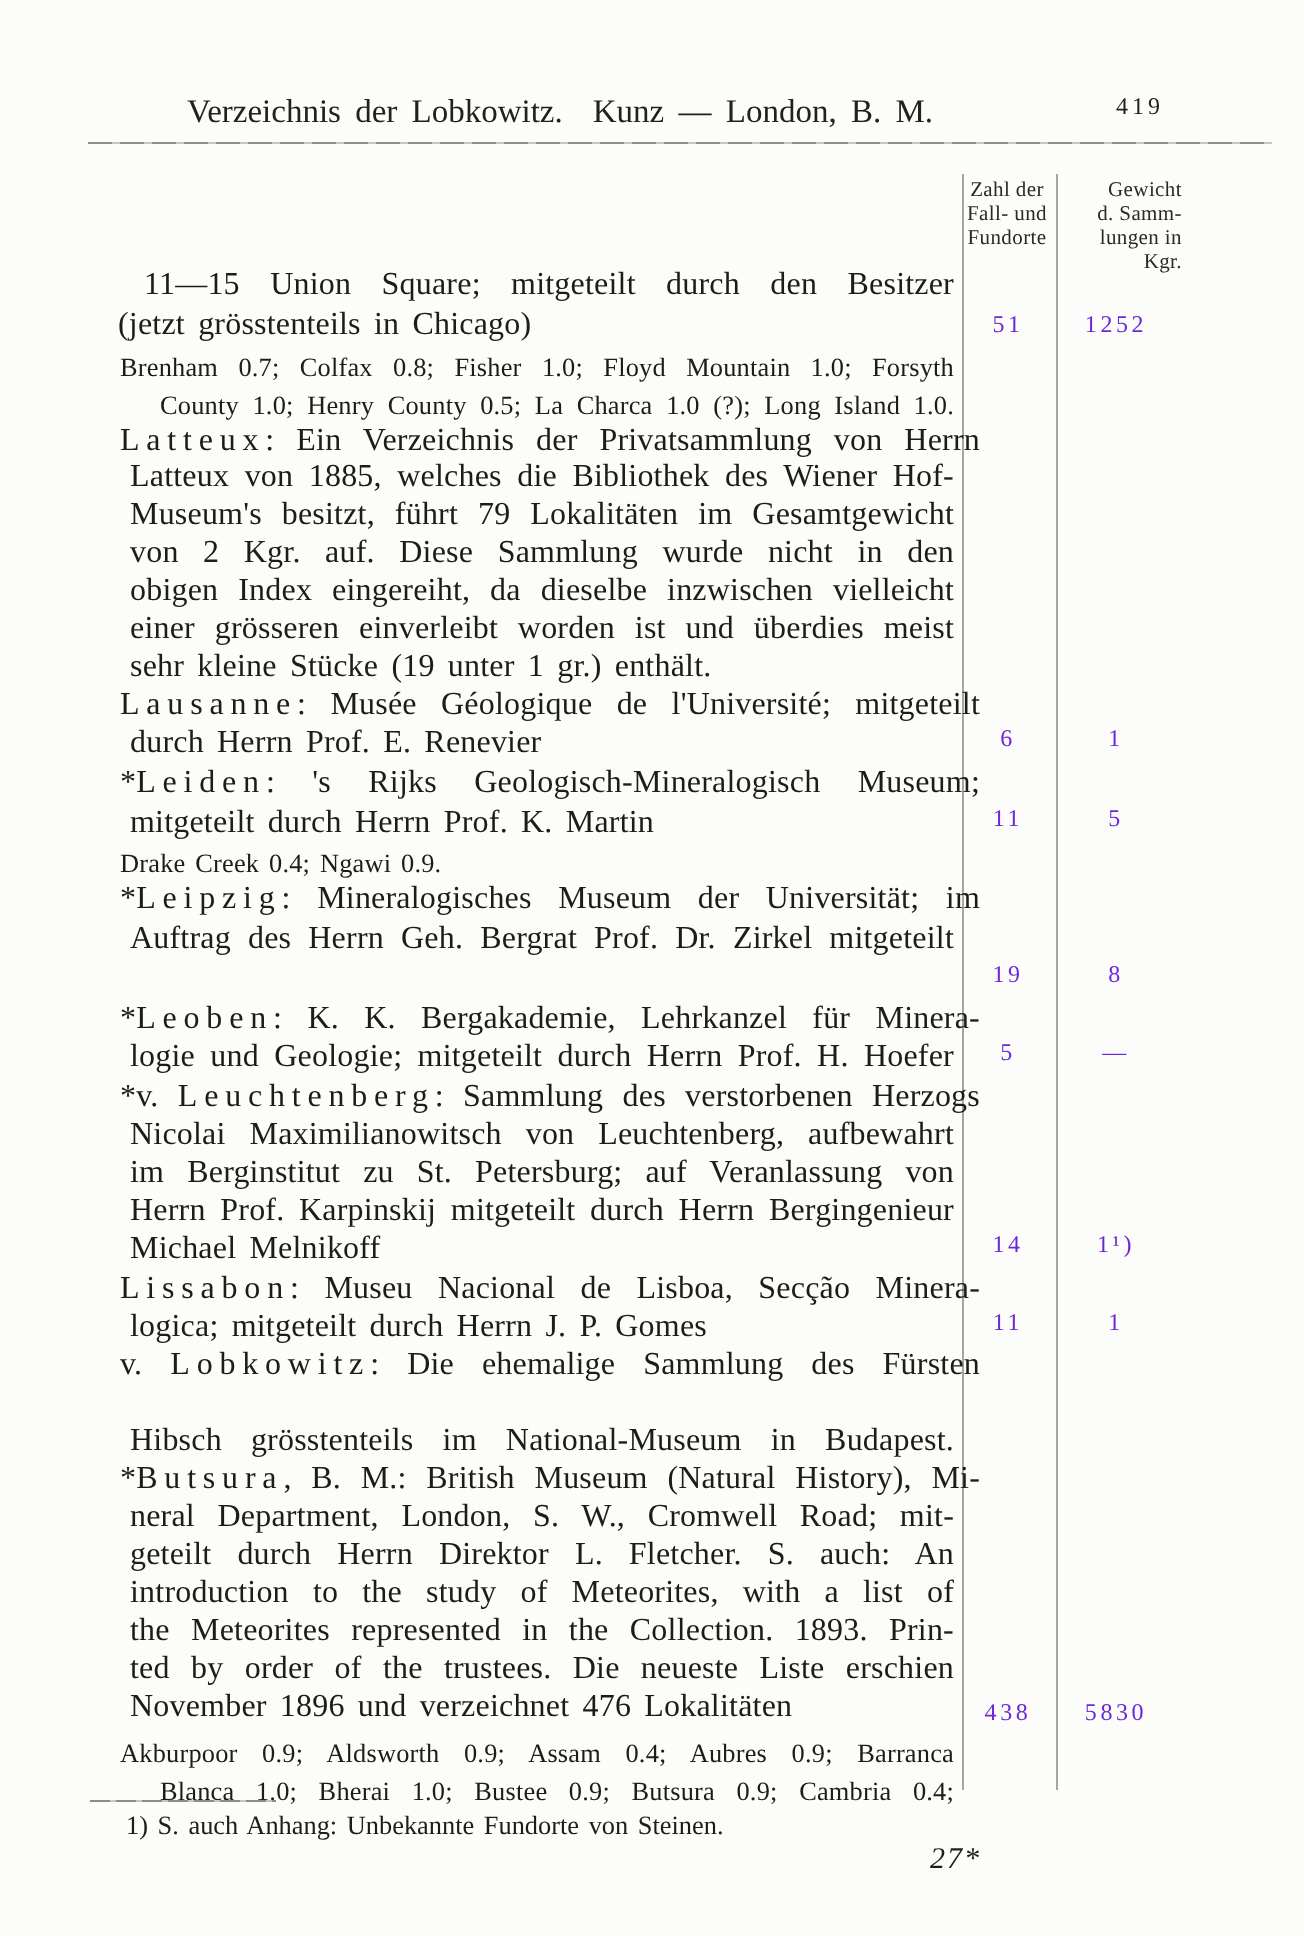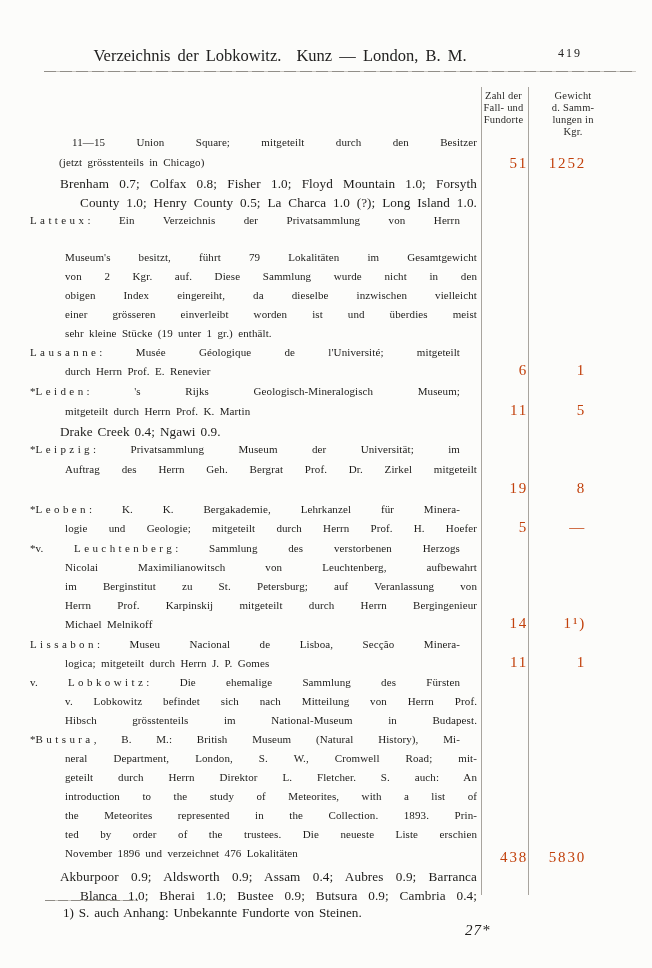--- a/index.html
+++ b/index.html
@@ -34,41 +34,41 @@
   .vline1{left:481px;}
   .vline2{left:528px;}
 
   
   .colhead{
     position:absolute;top:90px;text-align:center;
     font-size:10.5px;line-height:12px;color:#2a2927;
     letter-spacing:0.2px;
   }
   .colhead1{left:479px;width:49px;}
-  .colhead2{left:542px;width:62px;}
+  .colhead2{left:529px;width:62px;text-align:right;}
 
   
   .line{
     position:absolute;height:20px;line-height:19px;
-    font-size:11px;letter-spacing:0.1px;word-spacing:2.5px;
+    font-size:16px;letter-spacing:0.1px;word-spacing:2.5px;
     white-space:nowrap;color:#1d1c1a;
   }
-  .hang {left:30px;width:430px;}
+  .hang {left:60px;width:430px;}
   .cont {left:65px;width:412px;}
   .ind1 {left:59px;width:418px;}
   .ind2 {left:72px;width:405px;}
   .small {left:60px;width:417px;font-size:13.2px;word-spacing:1.5px;}
   .small2{left:80px;width:397px;font-size:13.2px;word-spacing:1.5px;}
   .j{text-align:justify;text-align-last:justify;}
   .head{letter-spacing:3.4px;}
 
   
   .val{
-    position:absolute;height:18px;text-align:right;
-    font-size:15px;letter-spacing:1.8px;white-space:nowrap;color:#c2410c;
+    position:absolute;height:18px;text-align:center;
+    font-size:12px;letter-spacing:1.8px;white-space:nowrap;color:#6d28d9;
   }
   .zahl{left:480px;width:48px;}
   .gew {left:530px;width:56px;}
 
   
   .footrule{position:absolute;left:45px;top:900px;width:93px;height:1px;
     background:repeating-linear-gradient(90deg,#8f8c86 0 10px,#c8c5bf 10px 13px);}
   .footnote{position:absolute;left:63px;top:905px;font-size:13.2px;white-space:nowrap;word-spacing:1.5px;}
   .sig{position:absolute;left:465px;top:922px;font-size:15px;letter-spacing:1px;font-style:italic;}
 </style>
@@ -97,50 +97,50 @@
     <div>lungen in</div>
     <div>Kgr.</div>
   </div>
 
   <div class="line ind2 j" style="top:133px">11—15 Union Square; mitgeteilt durch den Besitzer</div>
   <div class="line ind1" style="top:153px">(jetzt grösstenteils in Chicago)</div>
   <div class="line small j" style="top:174px">Brenham 0.7; Colfax 0.8; Fisher 1.0; Floyd Mountain 1.0; Forsyth</div>
   <div class="line small2 j" style="top:193px">County 1.0; Henry County 0.5; La Charca 1.0 (?); Long Island 1.0.</div>
 
   <div class="line hang j" style="top:211px"><span></span><span class="head">Latteux</span><span>: Ein Verzeichnis der Privatsammlung von Herrn</span></div>
+  <div class="line cont j" style="top:229px">Latteux von 1885, welches die Bibliothek des Wiener Hof-</div>
   <div class="line cont j" style="top:248px">Museum's besitzt, führt 79 Lokalitäten im Gesamtgewicht</div>
   <div class="line cont j" style="top:267px">von 2 Kgr. auf. Diese Sammlung wurde nicht in den</div>
   <div class="line cont j" style="top:286px">obigen Index eingereiht, da dieselbe inzwischen vielleicht</div>
   <div class="line cont j" style="top:305px">einer grösseren einverleibt worden ist und überdies meist</div>
   <div class="line cont" style="top:324px">sehr kleine Stücke (19 unter 1 gr.) enthält.</div>
 
   <div class="line hang j" style="top:343px"><span></span><span class="head">Lausanne</span><span>: Musée Géologique de l'Université; mitgeteilt</span></div>
   <div class="line cont" style="top:362px">durch Herrn Prof. E. Renevier</div>
 
   <div class="line hang j" style="top:382px"><span>*</span><span class="head">Leiden</span><span>: 's Rijks Geologisch-Mineralogisch Museum;</span></div>
   <div class="line cont" style="top:402px">mitgeteilt durch Herrn Prof. K. Martin</div>
   <div class="line small" style="top:422px">Drake Creek 0.4; Ngawi 0.9.</div>
 
-  <div class="line hang j" style="top:440px"><span>*</span><span class="head">Leipzig</span><span>: Privatsammlung Museum der Universität; im</span></div>
+  <div class="line hang j" style="top:440px"><span>*</span><span class="head">Leipzig</span><span>: Mineralogisches Museum der Universität; im</span></div>
   <div class="line cont j" style="top:460px">Auftrag des Herrn Geh. Bergrat Prof. Dr. Zirkel mitgeteilt</div>
 
   <div class="line hang j" style="top:500px"><span>*</span><span class="head">Leoben</span><span>: K. K. Bergakademie, Lehrkanzel für Minera-</span></div>
   <div class="line cont j" style="top:519px">logie und Geologie; mitgeteilt durch Herrn Prof. H. Hoefer</div>
 
   <div class="line hang j" style="top:539px"><span>*v. </span><span class="head">Leuchtenberg</span><span>: Sammlung des verstorbenen Herzogs</span></div>
   <div class="line cont j" style="top:558px">Nicolai Maximilianowitsch von Leuchtenberg, aufbewahrt</div>
   <div class="line cont j" style="top:577px">im Berginstitut zu St. Petersburg; auf Veranlassung von</div>
   <div class="line cont j" style="top:596px">Herrn Prof. Karpinskij mitgeteilt durch Herrn Bergingenieur</div>
   <div class="line cont" style="top:615px">Michael Melnikoff</div>
 
   <div class="line hang j" style="top:635px"><span></span><span class="head">Lissabon</span><span>: Museu Nacional de Lisboa, Secção Minera-</span></div>
   <div class="line cont" style="top:654px">logica; mitgeteilt durch Herrn J. P. Gomes</div>
 
   <div class="line hang j" style="top:673px"><span>v. </span><span class="head">Lobkowitz</span><span>: Die ehemalige Sammlung des Fürsten</span></div>
-  <div class="line cont j" style="top:692px">v. Lobkowitz befindet sich nach Mitteilung von Herrn Prof.</div>
   <div class="line cont j" style="top:711px">Hibsch grösstenteils im National-Museum in Budapest.</div>
 
   <div class="line hang j" style="top:730px"><span>*</span><span class="head">Butsura</span><span>, B. M.: British Museum (Natural History), Mi-</span></div>
   <div class="line cont j" style="top:749px">neral Department, London, S. W., Cromwell Road; mit-</div>
   <div class="line cont j" style="top:768px">geteilt durch Herrn Direktor L. Fletcher. S. auch: An</div>
   <div class="line cont j" style="top:787px">introduction to the study of Meteorites, with a list of</div>
   <div class="line cont j" style="top:806px">the Meteorites represented in the Collection. 1893. Prin-</div>
   <div class="line cont j" style="top:825px">ted by order of the trustees. Die neueste Liste erschien</div>
   <div class="line cont" style="top:844px">November 1896 und verzeichnet 476 Lokalitäten</div>
   <div class="line small j" style="top:867px">Akburpoor 0.9; Aldsworth 0.9; Assam 0.4; Aubres 0.9; Barranca</div>

